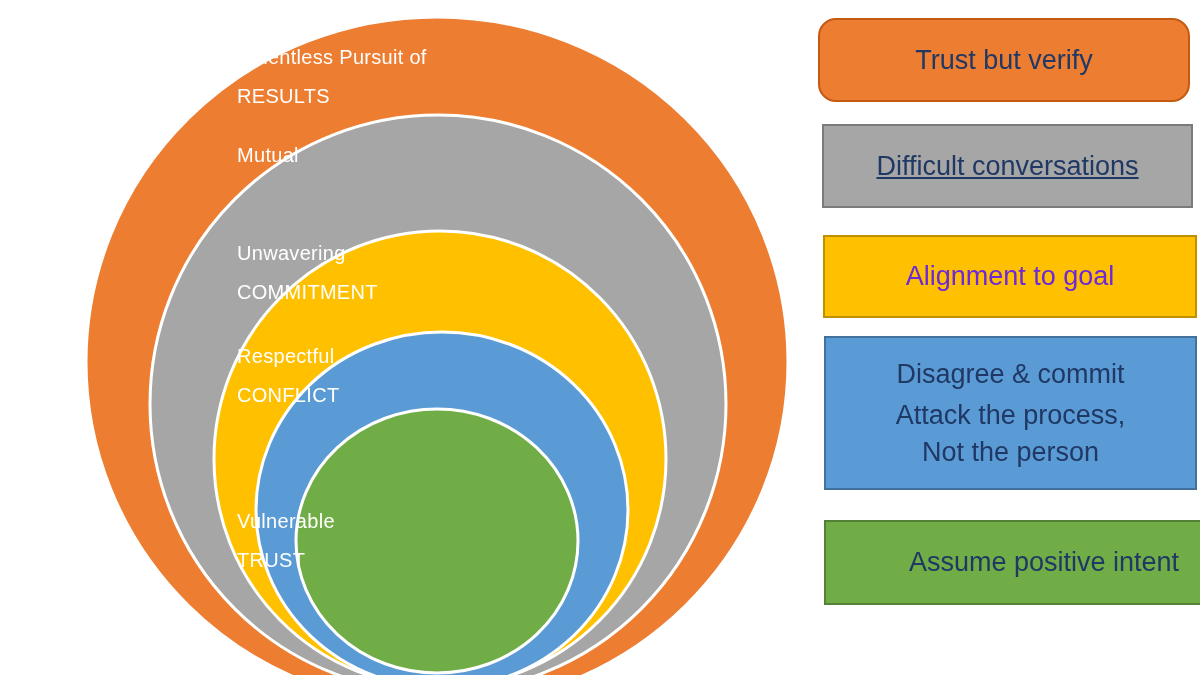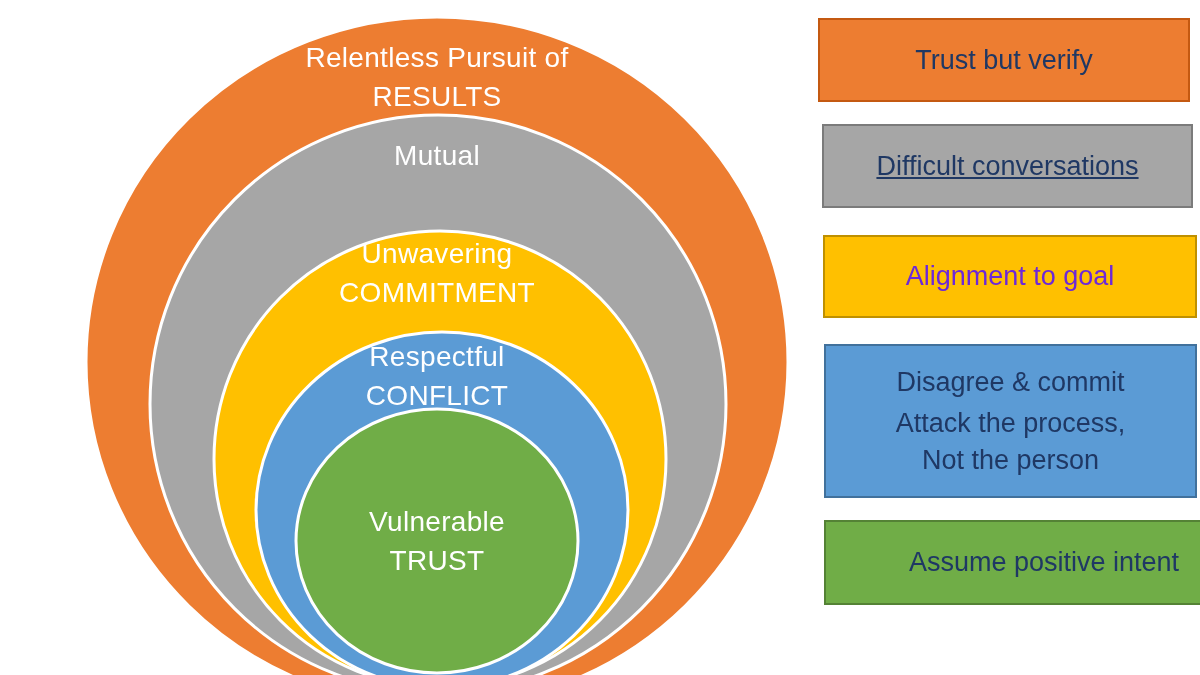--- a/index.html
+++ b/index.html
@@ -17,23 +17,23 @@
   }
   .diagram-svg {
     position: absolute;
     left: 0;
     top: 0;
   }
   .ring-label {
     position: absolute;
     left: 237px;
     width: 400px;
-    text-align: center;
+    text-align: left;
     color: #ffffff;
-    font-size: 28px;
+    font-size: 20px;
     line-height: 39px;
     letter-spacing: 0.3px;
   }
   .ring-label .line {
     display: block;
   }
   .legend-box {
     position: absolute;
     box-sizing: border-box;
     border: 2px solid;
@@ -75,33 +75,33 @@
   </div>
   <div class="ring-label" style="top:337px">
     <span class="line">Respectful</span>
     <span class="line">CONFLICT</span>
   </div>
   <div class="ring-label" style="top:502px">
     <span class="line">Vulnerable</span>
     <span class="line">TRUST</span>
   </div>
 
-  <div class="legend-box" style="left: 818px; top: 18px; width: 372px; height: 84px; background-color: rgb(237, 125, 49); border-color: rgb(196, 89, 17); color: rgb(31, 56, 100);">
+  <div class="legend-box" style="left: 818px; top: 18px; width: 372px; height: 84px; background-color: rgb(237, 125, 49); border-color: rgb(196, 89, 17); color: rgb(31, 56, 100); border-radius: 18px;">
     <div class="legend-line">Trust but verify</div>
   </div>
 
   <div class="legend-box" style="left: 822px; top: 124px; width: 371px; height: 84px; background-color: rgb(166, 166, 166); border-color: rgb(123, 123, 123); color: rgb(31, 56, 100); text-decoration: underline;">
     <div class="legend-line">Difficult conversations</div>
   </div>
 
   <div class="legend-box" style="left: 823px; top: 235px; width: 374px; height: 83px; background-color: rgb(255, 192, 0); border-color: rgb(191, 144, 0); color: #6d28d9;">
     <div class="legend-line">Alignment to goal</div>
   </div>
 
-  <div class="legend-box" style="left: 824px; top: 344px; width: 373px; height: 154px; background-color: rgb(91, 155, 213); border-color: rgb(65, 113, 156); color: rgb(31, 56, 100);">
+  <div class="legend-box" style="left: 824px; top: 336px; width: 373px; height: 154px; background-color: rgb(91, 155, 213); border-color: rgb(65, 113, 156); color: rgb(31, 56, 100);">
     <div class="legend-line">Disagree &amp; commit</div>
     <div class="legend-line para-gap">Attack the process,</div>
     <div class="legend-line">Not the person</div>
   </div>
 
   <div class="legend-box" style="left: 824px; top: 520px; width: 440px; height: 85px; background-color: rgb(112, 173, 71); border-color: rgb(84, 130, 53); color: rgb(31, 56, 100);">
     <div class="legend-line">Assume positive intent</div>
   </div>
 
 </div>

